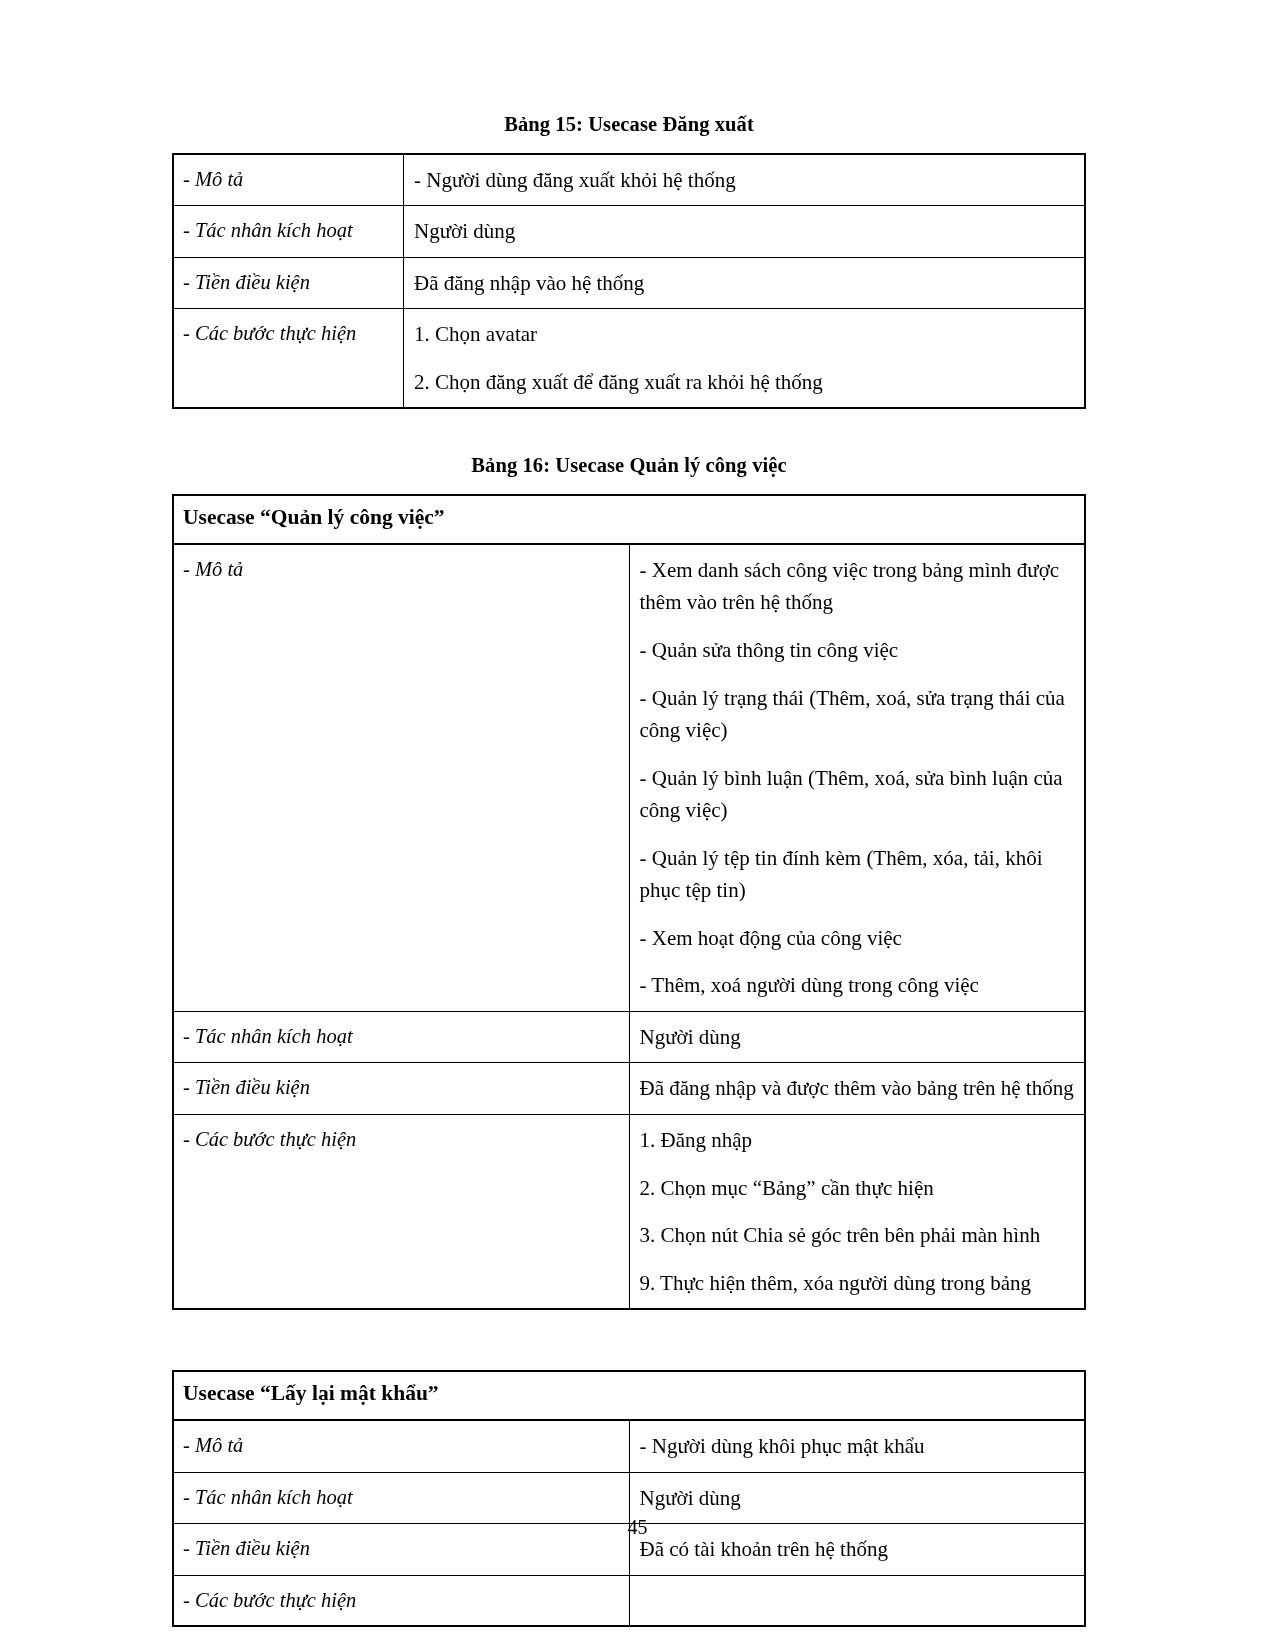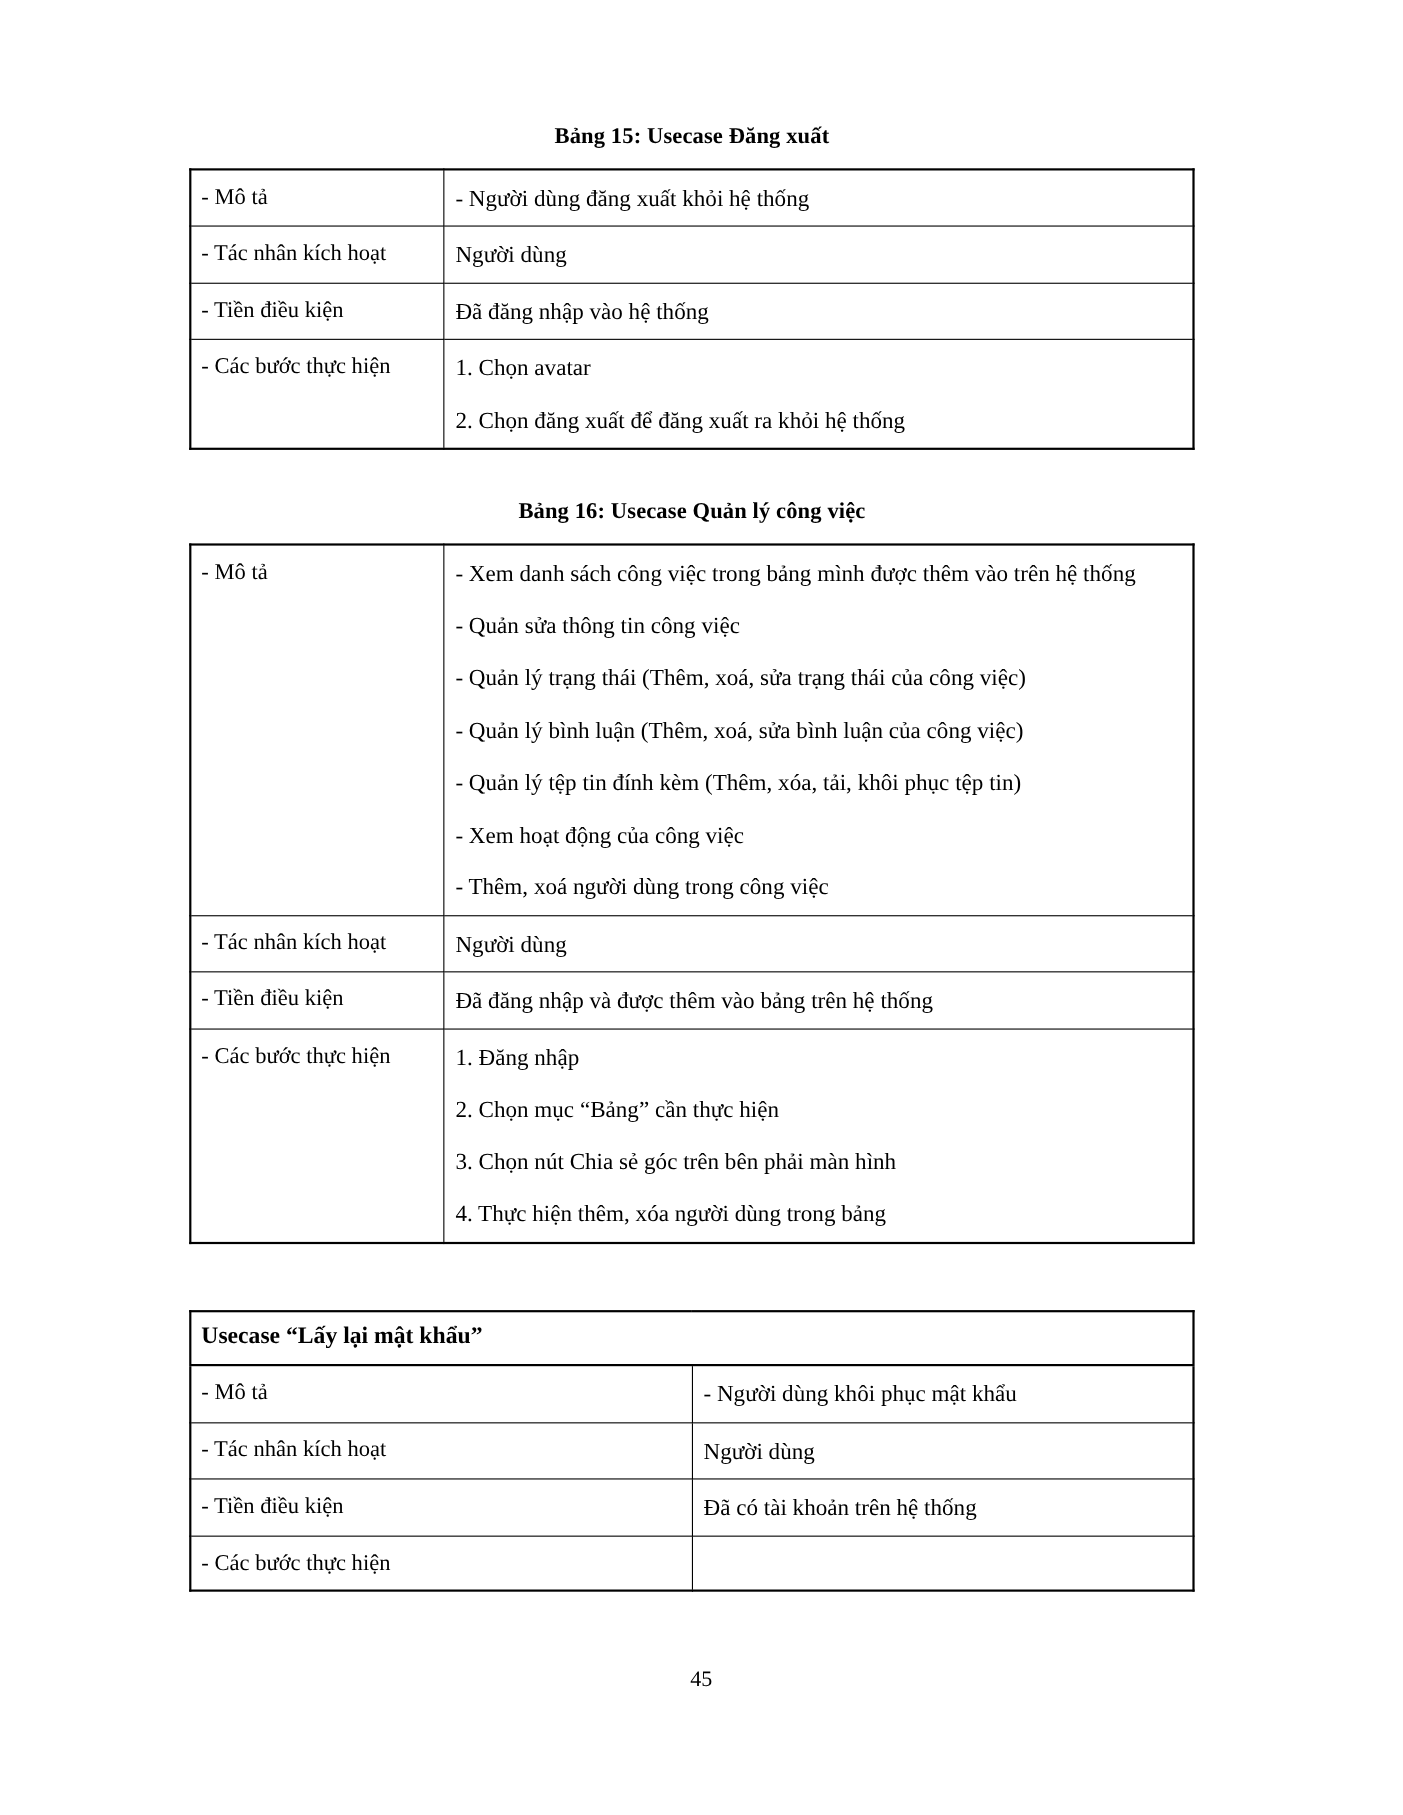--- a/index.html
+++ b/index.html
@@ -47,20 +47,21 @@
     border: 1.6px solid #000;
     vertical-align: top;
     padding: 0;
   }
   table.uc td.label {
     width: 220px;
     padding: 9px 0 9px 9px;
     font-size: 20.5px;
     line-height: 1.5;
     white-space: nowrap;
+    font-style: italic;
   }
   table.uc td.value {
     padding: 9px 8px 9px 10px;
     font-size: 21px;
     line-height: 1.55;
     margin-left: 35px;
   }
   table.uc td.head {
     font-weight: bold;
     font-size: 21.5px;
@@ -135,20 +136,23 @@
       </tbody>
     </table>
 
     <div class="gap-c"></div>
 
     <div class="caption">Bảng 16: Usecase Quản lý công việc</div>
     <div class="gap-d"></div>
 
     <table class="uc">
       <tbody>
+        <tr>
+          <td class="head" colspan="2">Usecase “Quản lý công việc”</td>
+        </tr>
         <tr class="tall">
           <td class="label">- Mô tả</td>
           <td class="value">
             <p>- Xem danh sách công việc trong bảng mình được thêm vào trên hệ thống</p>
             <p>- Quản sửa thông tin công việc</p>
             <p>- Quản lý trạng thái (Thêm, xoá, sửa trạng thái của công việc)</p>
             <p>- Quản lý bình luận (Thêm, xoá, sửa bình luận của công việc)</p>
             <p>- Quản lý tệp tin đính kèm (Thêm, xóa, tải, khôi phục tệp tin)</p>
             <p>- Xem hoạt động của công việc</p>
             <p>- Thêm, xoá người dùng trong công việc</p>
@@ -165,21 +169,21 @@
           <td class="value">
             <p class="single">Đã đăng nhập và được thêm vào bảng trên hệ thống</p>
           </td>
         </tr>
         <tr>
           <td class="label">- Các bước thực hiện</td>
           <td class="value">
             <p>1. Đăng nhập</p>
             <p>2. Chọn mục  “Bảng” cần thực hiện</p>
             <p>3. Chọn nút Chia sẻ góc trên bên phải màn hình</p>
-            <p>4. Thực hiện thêm, xóa người dùng trong bảng</p>
+            <p>9. Thực hiện thêm, xóa người dùng trong bảng</p>
           </td>
         </tr>
       </tbody>
     </table>
 
     <div class="gap-e"></div>
 
     <div class="gap-f"></div>
 
     <table class="uc">

